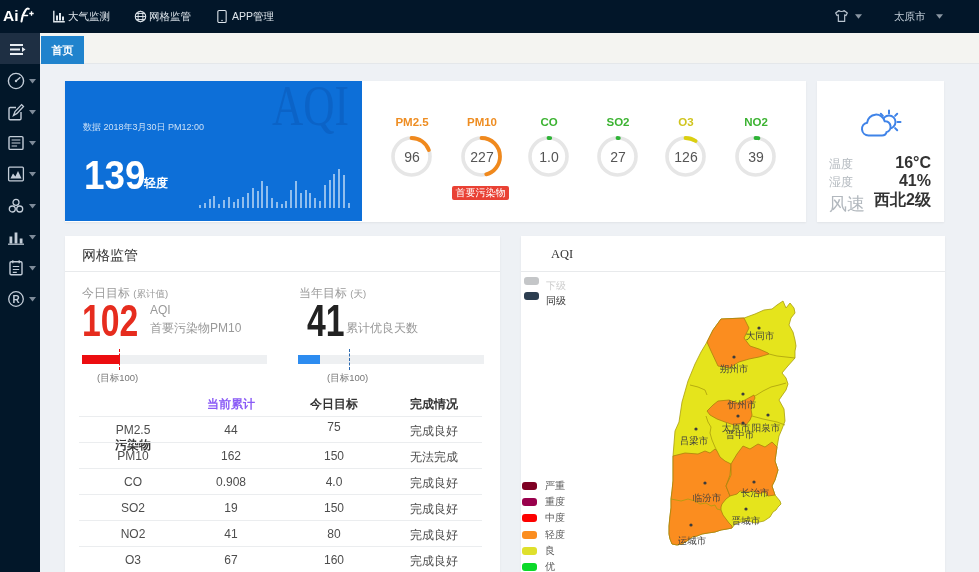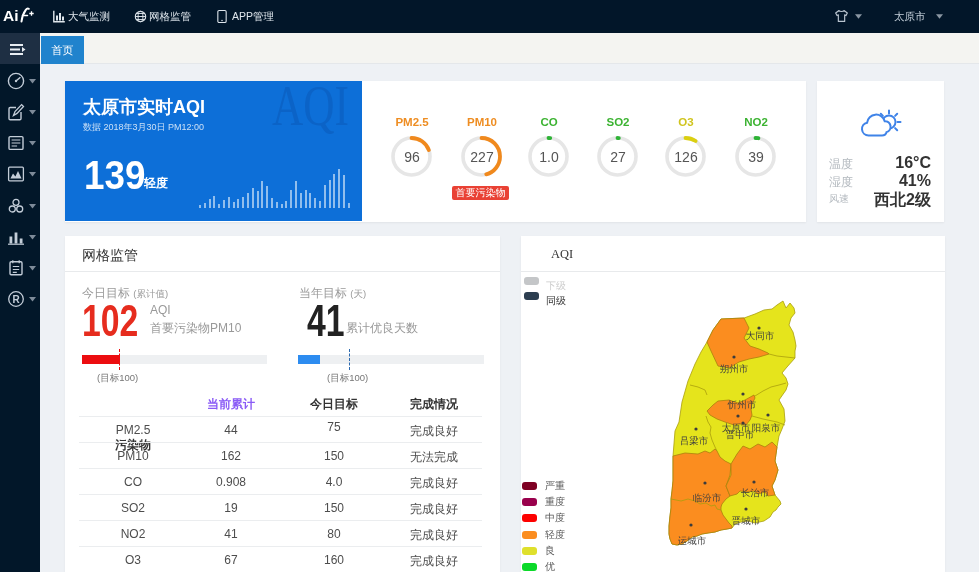--- a/index.html
+++ b/index.html
@@ -6,21 +6,21 @@
 html,body { width:979px; height:572px; overflow:hidden; }
 body { font-family:"Liberation Sans", sans-serif; background:#eef1f5; position:relative; }
 .abs { position:absolute; }
 
 #nav { left:0; top:0; width:979px; height:33px; background:#021629; }
 .navitem { position:absolute; top:0; height:33px; line-height:33px; color:#dfe6ec; font-size:10.5px; }
 .navicon { position:absolute; top:9px; }
 
 #tabstrip { left:40px; top:33px; width:939px; height:31px; background:#f4f4f1; border-bottom:1px solid #e4e7ea; }
 #hamb { left:0; top:33px; width:40px; height:31px; background:#1e2f43; }
-#tab1 { left:1px; top:3px; width:43px; height:28px; background:#2083cd; color:#fff; font-size:11px; text-align:center; line-height:28px; position:absolute; }
+#tab1 { left:1px; top:3px; width:43px; height:28px; background:#2083cd; color:#fff; font-size:11px; text-align:center; line-height:28px; position:absolute;font-weight:bold; }
 
 #side { left:0; top:64px; width:40px; height:508px; background:#021729; }
 .sico { position:absolute; left:7px; width:18px; height:18px; }
 .scaret { position:absolute; left:29px; width:7px; height:5px; }
 
 .card { position:absolute; background:#fff; box-shadow:0 1px 2px rgba(0,0,0,0.06); }
 #card1 { left:65px; top:81px; width:741px; height:141px; }
 #wcard { left:817px; top:81px; width:127px; height:141px; }
 #card2 { left:65px; top:236px; width:435px; height:336px; }
 #card3 { left:521px; top:236px; width:424px; height:336px; }
@@ -71,21 +71,20 @@
       <span>网格监管</span>
     </div>
   </div>
 <div id="card3" class="card">
     <div class="chead"></div>
     <div class="title">AQI</div>
   </div>
 
 <div id="bluec">
   <div class="wm">AQI</div>
-  <h1>太原市实时AQI</h1>
   <div class="sub">数据 2018年3月30日 PM12:00</div>
   <div class="big">139</div>
   <div class="lvl">轻度</div>
   <div id="bars">
       <div style="left:0.0px;height:3px;"></div>
       <div style="left:4.8px;height:5px;"></div>
       <div style="left:9.6px;height:9px;"></div>
       <div style="left:14.4px;height:12px;"></div>
       <div style="left:19.2px;height:4px;"></div>
       <div style="left:24.0px;height:8px;"></div>
@@ -205,21 +204,21 @@
 
 <svg class="abs" style="left:856px;top:104px;" width="52" height="40" viewBox="0 0 52 40">
 <g fill="none" stroke="#3f83e8" stroke-width="2" stroke-linecap="round">
 <circle cx="33" cy="18" r="6.5"></circle>
 <path d="M33 6.5 v3 M41.2 9.8 l-2.1 2.1 M44.5 18 h-3 M41.2 26.2 l-2.1 -2.1 M24.8 9.8 l2.1 2.1"></path>
 <path d="M12.5 31.5 a6.5 6.5 0 0 1 -1.4 -12.85 a9 9 0 0 1 17.6 -1.5 a5.6 5.6 0 0 1 1.9 10.95 q-.8 3.4 -4.6 3.4 Z" fill="#fff"></path>
 </g>
   </svg>
 <div class="abs" style="left:829px;top:156px;font-size:12px;color:#b2b8be;">温度</div>
 <div class="abs" style="left:829px;top:174px;font-size:12px;color:#b2b8be;">湿度</div>
-<div class="abs" style="left:829px;top:192px;font-size:10px;color:#b2b8be;">风速</div>
+<div class="abs" style="left:829px;top:192px;font-size:18px;color:#b2b8be;">风速</div>
 <div class="abs" style="right:48px;top:154px;font-size:16px;font-weight:bold;color:#333;">16°C</div>
 <div class="abs" style="right:48px;top:172px;font-size:16px;font-weight:bold;color:#333;">41%</div>
 <div class="abs" style="right:48px;top:190px;font-size:16px;font-weight:bold;color:#333;">西北2级</div>
 <div class="abs gray13" style="left:82px;top:285px;">今日目标 <span class="gray11">(累计值)</span></div>
 <div class="abs gray13" style="left:299px;top:285px;">当年目标 <span class="gray11">(天)</span></div>
 <div id="num102" class="abs">102</div>
 <div id="num41" class="abs">41</div>
 <div class="abs gray13" style="left:150px;top:303px;">AQI</div>
 <div class="abs gray13" style="left:150px;top:320px;">首要污染物PM10</div>
 <div class="abs gray13" style="left:346px;top:320px;">累计优良天数</div>

